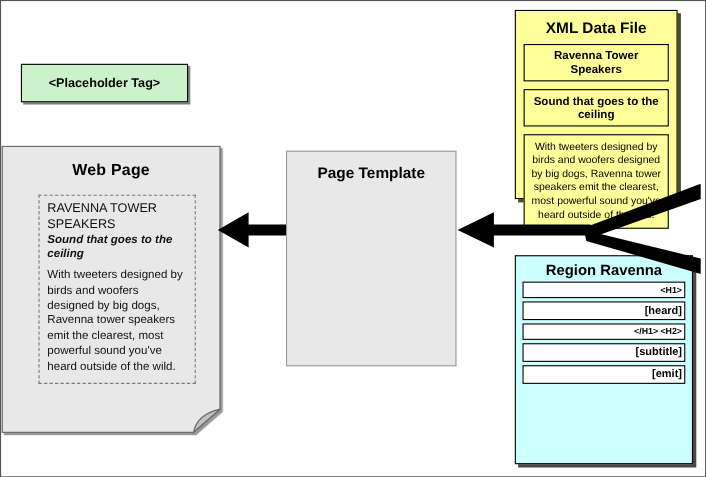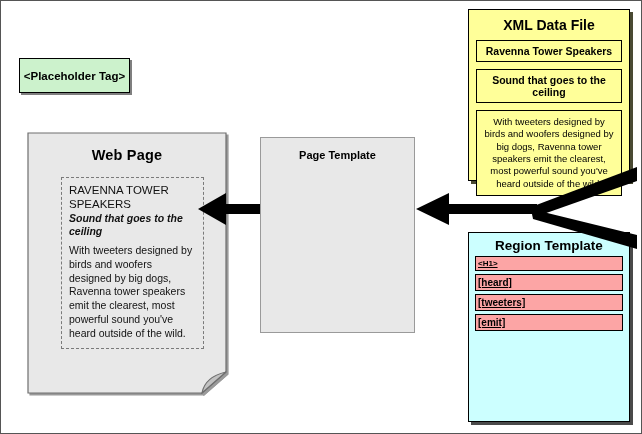--- a/index.html
+++ b/index.html
@@ -24,21 +24,21 @@
   
   .hdr {
     text-align: center;
     font-weight: bold;
     color: #000000;
   }
 
   
   #webpage-wrap {
     position: absolute;
-    left: 26px;
+    left: 0;
     top: 131px;
     width: 200px;
     height: 262px;
   }
   #webpage-sheet {
     position: absolute;
     inset: 0;
     filter: drop-shadow(2px 2px 0px #9a9a9a);
   }
   #webpage-sheet .face {
@@ -96,47 +96,47 @@
     width: 155px;
     height: 196px;
     background: #e8e8e8;
     border: 1px solid #9a9a9a;
     box-sizing: border-box;
   }
   #pagetemplate-title {
     position: absolute;
     left: 0; right: 0;
     top: 11px;
-    font-size: 11px;
+    font-size: 14px;
   }
   #placeholder-tag {
     position: absolute;
     left: 18px;
     top: 57px;
-    width: 111px;
+    width: 152px;
     height: 35px;
     background: #ccf2cc;
     border: 1.5px solid #000000;
     box-sizing: border-box;
     display: flex;
     align-items: center;
     justify-content: center;
     font-size: 11.5px;
     font-weight: bold;
     color: #000000;
     box-shadow: 2px 2px 0 #7f7f7f;
     z-index: 6;
   }
 
   
   #xmlfile {
     position: absolute;
     left: 467px;
     top: 8px;
-    width: 162px;
+    width: 148px;
     height: 172px;
     background: #ffff99;
     border: 1.5px solid #000000;
     box-sizing: border-box;
     box-shadow: 3px 3px 0 #4a4a33;
     z-index: 4;
   }
   #xmlfile-title {
     margin-top: 7px;
     font-size: 14px;
@@ -176,28 +176,27 @@
     box-sizing: border-box;
     box-shadow: 3px 3px 0 #4a4a4a;
     z-index: 4;
   }
   #regiontemplate-title {
     margin-top: 5px;
     font-size: 13.5px;
   }
   .region-row {
     margin: 3px 6px 0 6px;
-    background: #fca5a5;
-    border: 1.5px solid #000000;
-    box-sizing: border-box;
-    text-align: left;
+    background: #ffffff;
+    border: 1.5px solid #000000;
+    box-sizing: border-box;
+    text-align: right;
     font-weight: bold;
     color: #000000;
     padding: 2px 2px;
-    text-decoration: underline;
   }
   .region-row.tag   { font-size: 8px; }
   .region-row.field { font-size: 10px; }
 
   
   #arrows {
     position: absolute;
     left: 0; top: 0;
     width: 642px;
     height: 434px;
@@ -244,21 +243,22 @@
 
   <div id="xmlfile">
     <div id="xmlfile-title" class="hdr">XML Data File</div>
 
     <div class="xml-field">Ravenna Tower Speakers</div>
     <div class="xml-field">Sound that goes to the ceiling</div>
     <div id="xml-body">With tweeters designed by birds and woofers designed by big dogs, Ravenna tower speakers emit the clearest, most powerful sound you've heard outside of the wild.</div>
   </div>
 
   <div id="regiontemplate">
-    <div id="regiontemplate-title" class="hdr">Region Template</div>
+    <div id="regiontemplate-title" class="hdr">Region Ravenna</div>
 
     <div class="region-row tag">&lt;H1&gt;</div>
     <div class="region-row field">[heard]</div>
-    <div class="region-row field">[tweeters]</div>
+    <div class="region-row tag">&lt;/H1&gt; &lt;H2&gt;</div>
+    <div class="region-row field">[subtitle]</div>
     <div class="region-row field">[emit]</div>
   </div>
 
 </div>
 
 </body></html>

